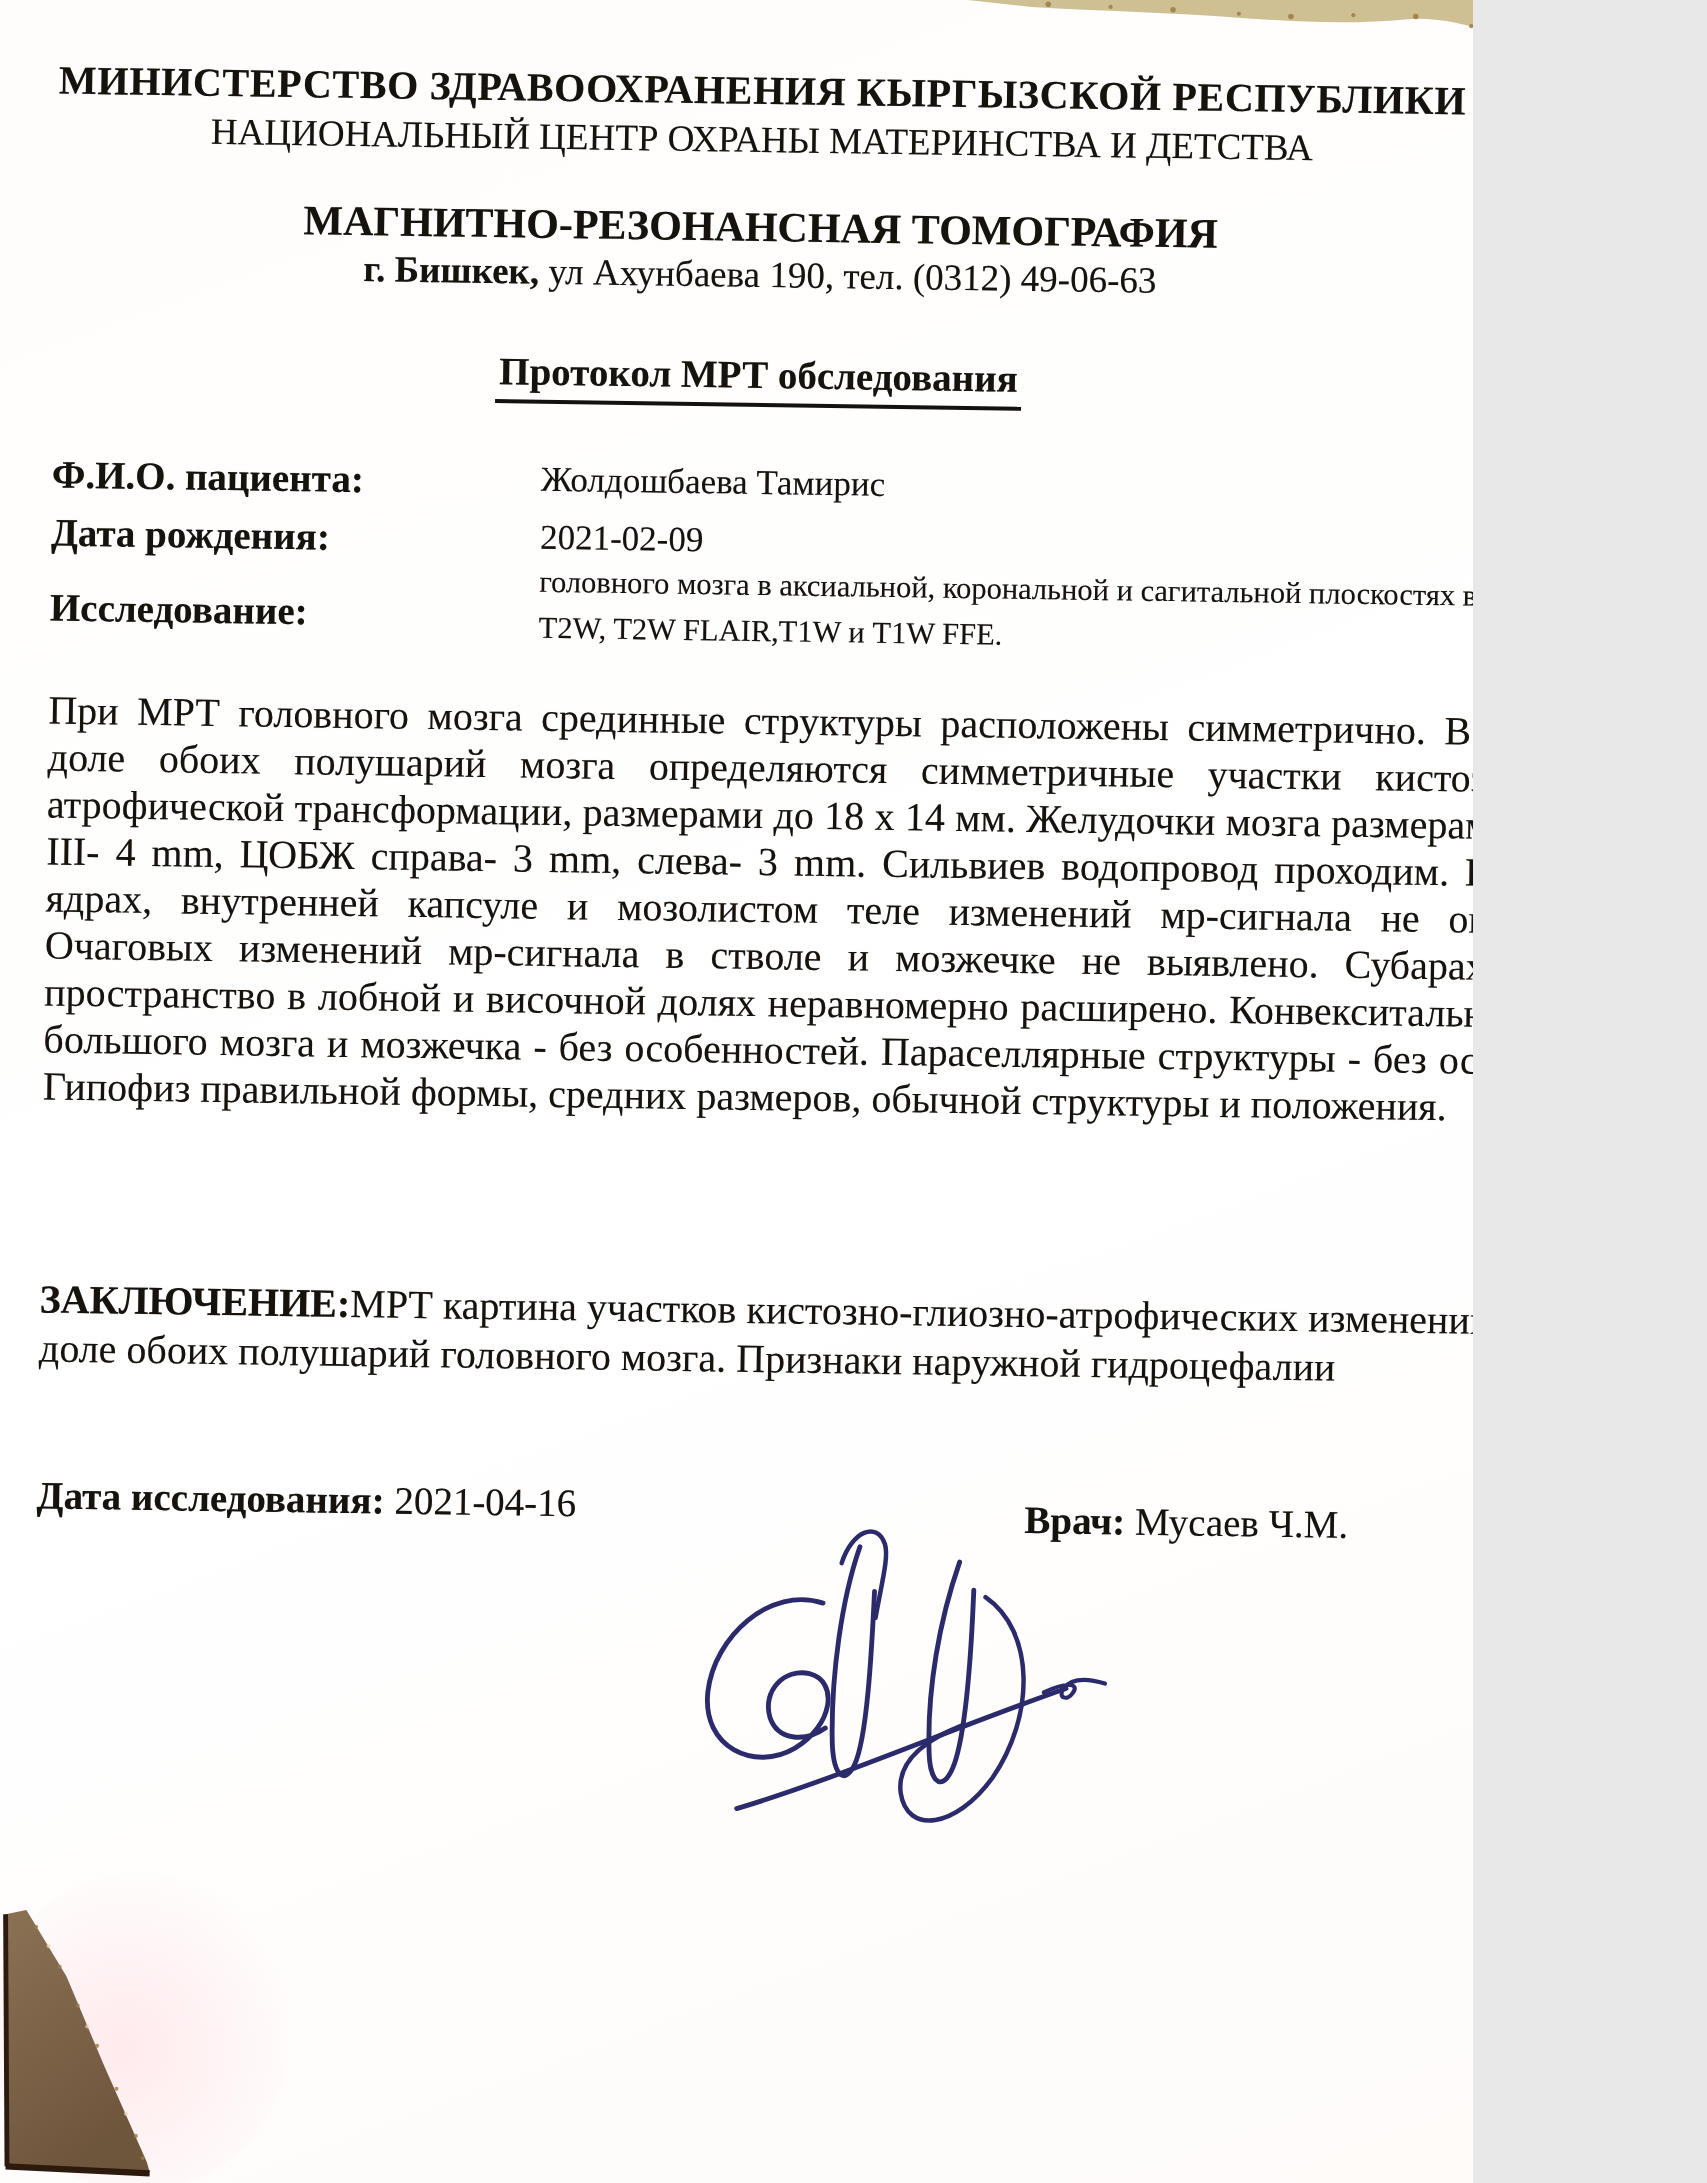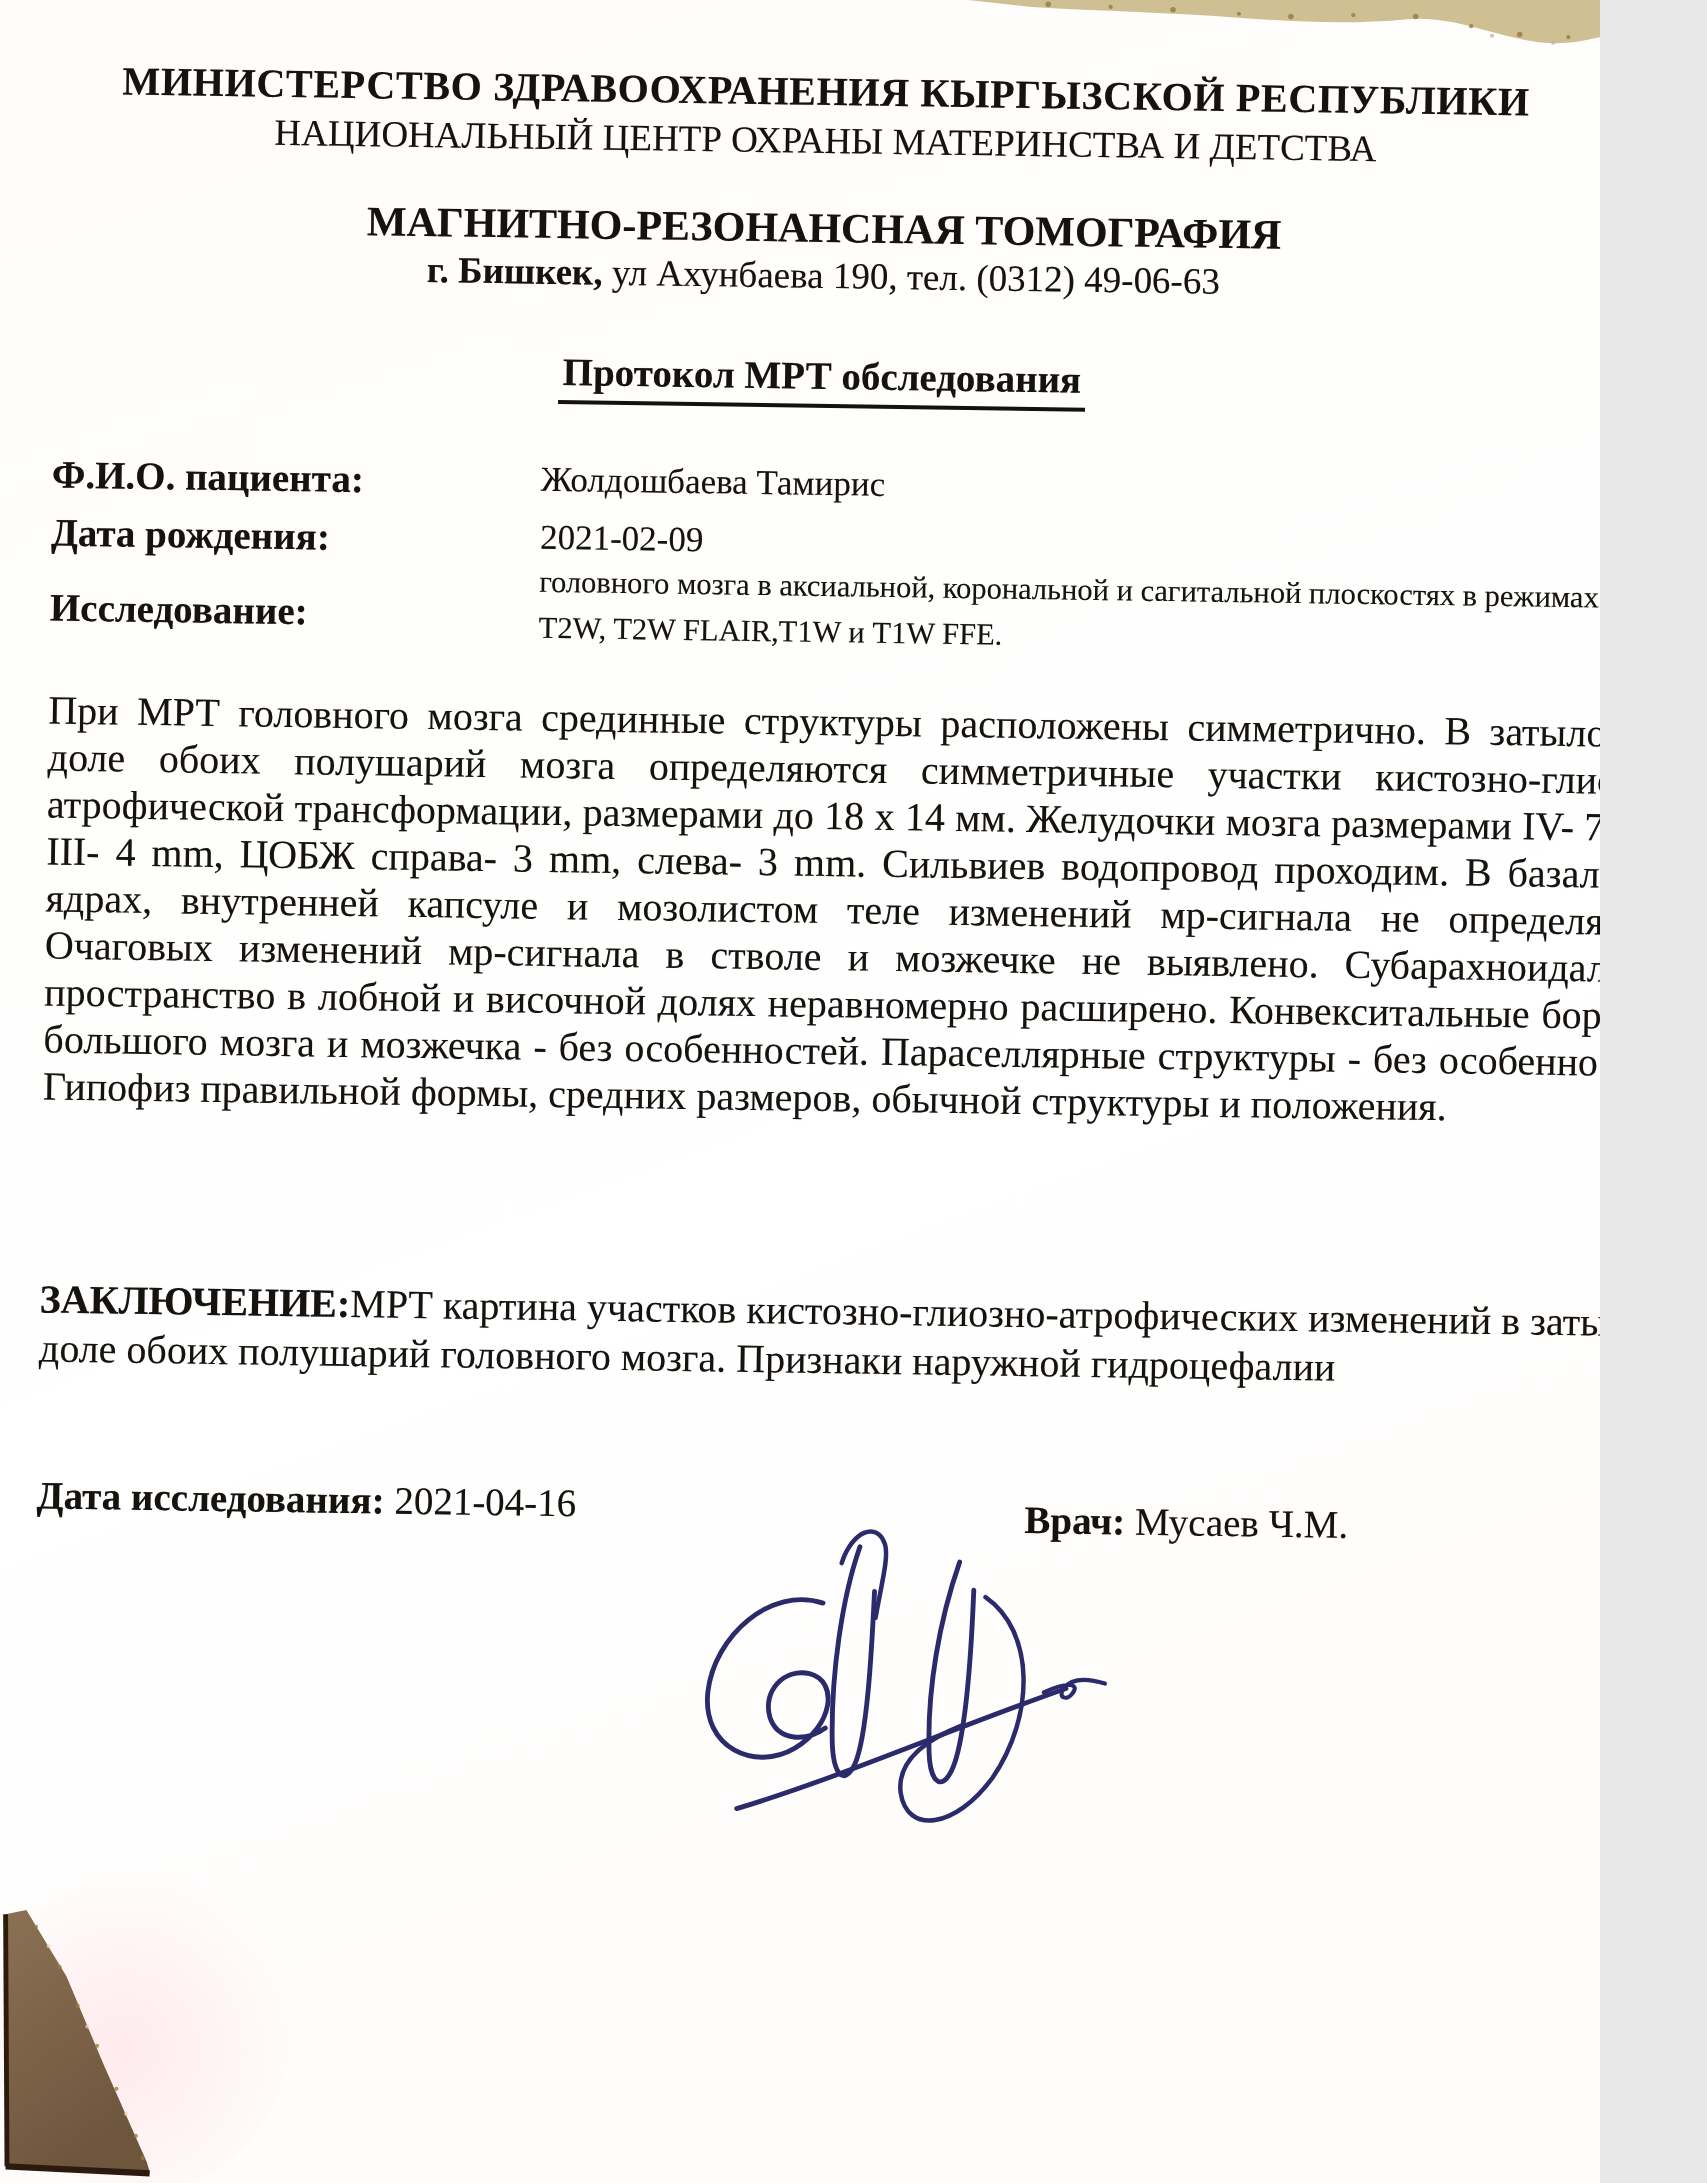--- a/index.html
+++ b/index.html
@@ -1,18 +1,18 @@
 <!DOCTYPE html>
 <html style="--text-black: #16130f; --ink-navy: #1a1a60; --band-tan: #cfc094; --band-speck: #9a7d43; --corner-brown: #8b7154; --corner-brown-dark: #6e563d; --corner-border: #2c1a0e; --corner-glow: #ffe9ec;font-size:11px"><head>
 <meta charset="utf-8">
 <style>
   html,body{margin:0;padding:0;background:#e8e8e8;}
   .page{
     position:relative;
-    width:1600px;height:2183px;
+    width:1473px;height:2183px;
     background:linear-gradient(160deg,#fefdfb 0%,#ffffff 55%,#fefbf9 100%);
     overflow:hidden;
     font-family:"Liberation Serif","DejaVu Serif",serif;
     color:#16130f;
   }
   .paper{
     position:absolute;inset:0;
     transform:rotate(0.85deg);
     transform-origin:291px 0px;
   }

